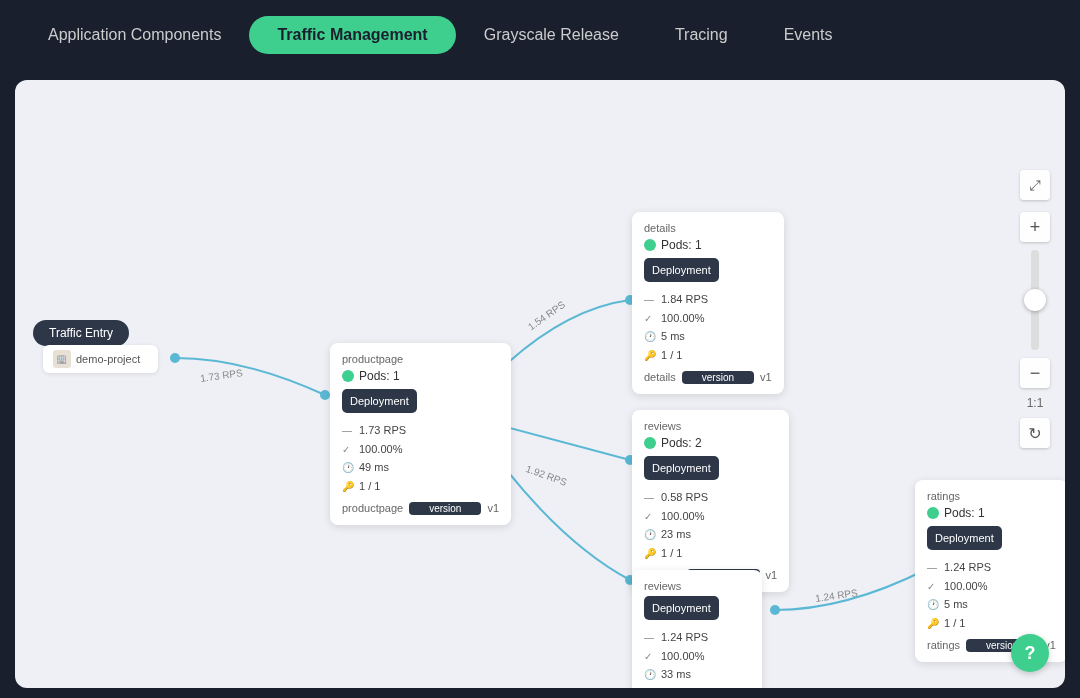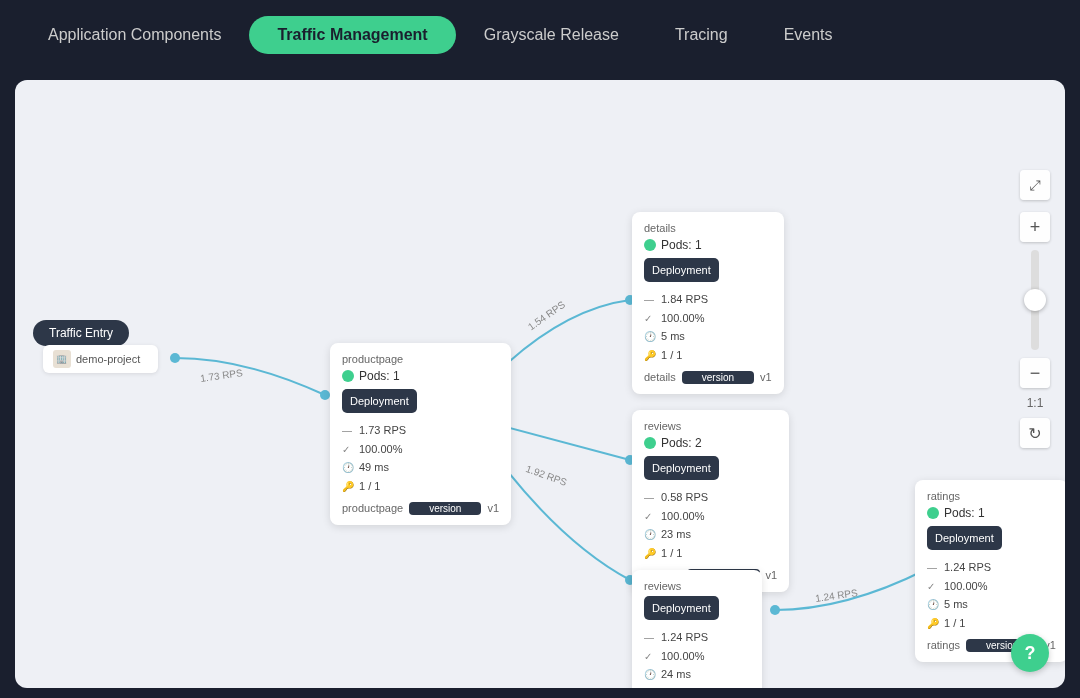--- a/index.html
+++ b/index.html
@@ -280,21 +280,21 @@
       <div class="stat-row">
           <span class="stat-icon">—</span>
           <span>1.24 RPS</span>
         </div>
       <div class="stat-row">
           <span class="stat-icon">✓</span>
           <span>100.00%</span>
         </div>
       <div class="stat-row">
           <span class="stat-icon">🕐</span>
-          <span>24 ms</span>
+          <span>33 ms</span>
         </div>
       <div class="stat-row">
           <span class="stat-icon">🔑</span>
           <span>1 / 1</span>
         </div>
     </div>
     
   </div>
 
   <div class="node" style="left: 900px; top: 400px; min-width: 130px;">

